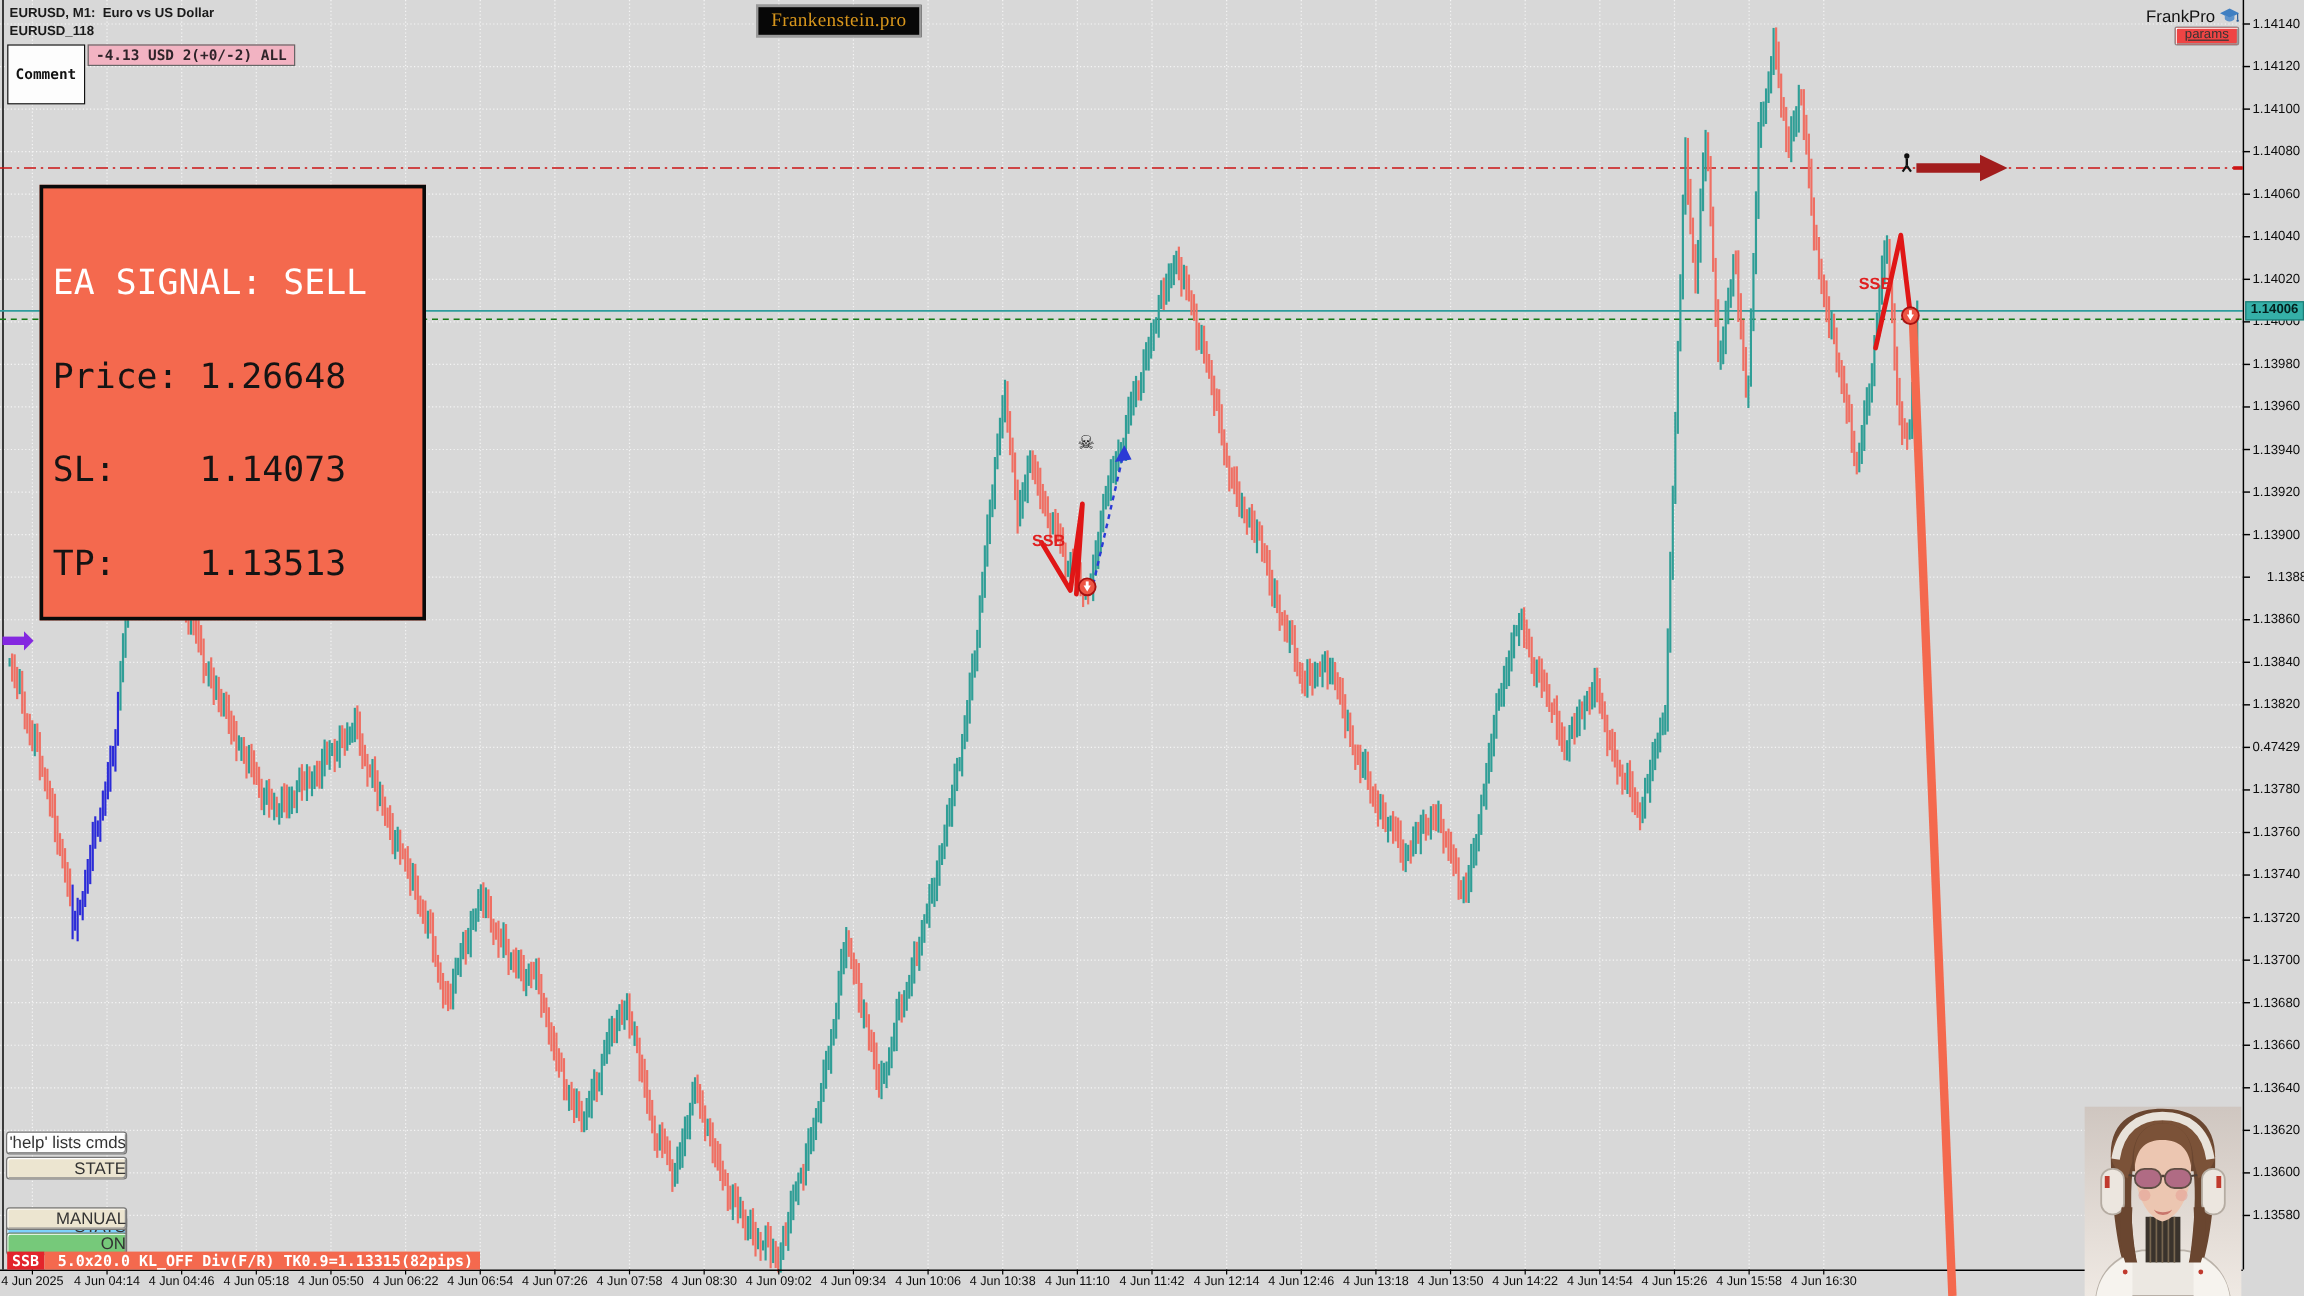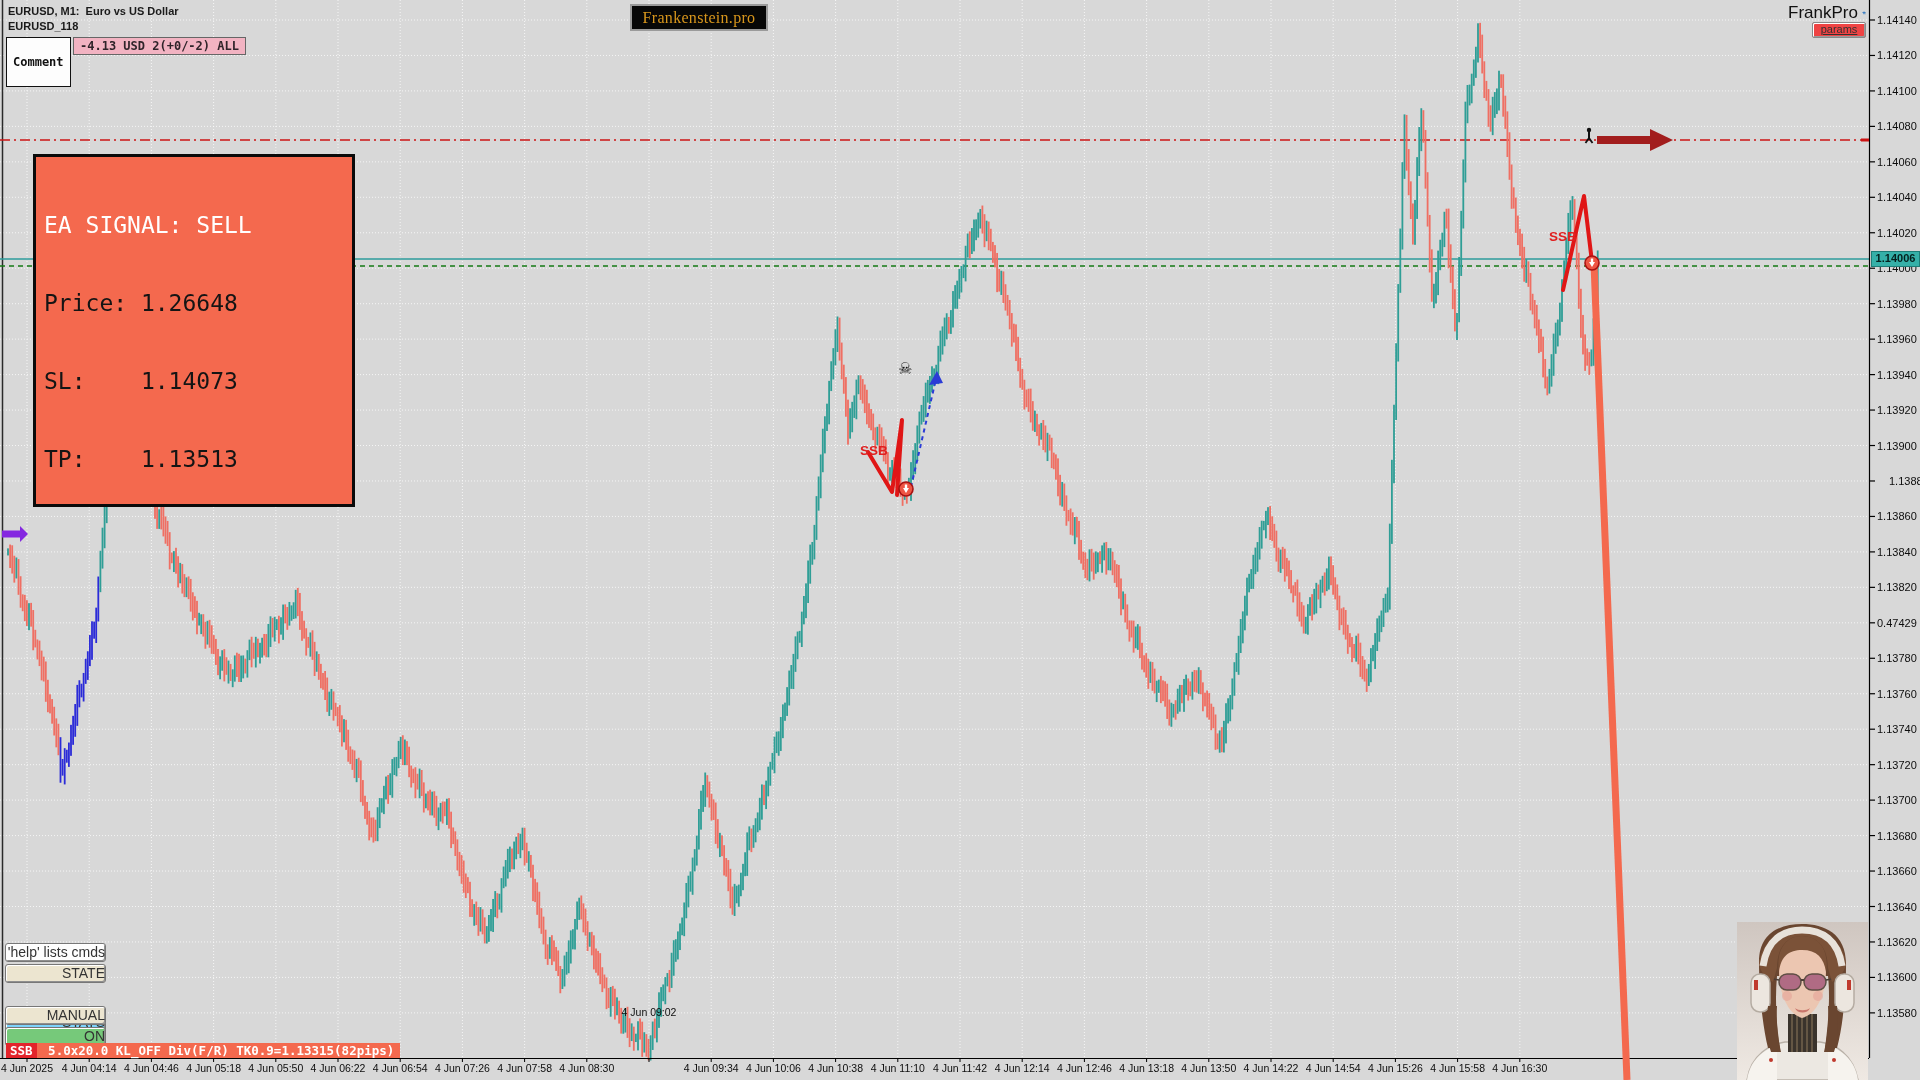--- a/index.html
+++ b/index.html
@@ -17,29 +17,29 @@
   }
   .comment-value{
     left:73px;top:37px;height:16px;padding:0 6px;background:#f2b3c2;border:1px solid #666;
     font-family:"DejaVu Sans Mono",monospace;font-size:12px;font-weight:700;line-height:16px;color:#30242a;white-space:pre;
   }
   .watermark{
     left:630px;top:4px;width:134px;height:23px;background:#070707;border:2px solid #9a9a9a;
     display:flex;align-items:center;justify-content:center;
     font-family:"Liberation Serif",serif;font-size:16px;color:#d8961c;letter-spacing:.3px;
   }
-  .acct{left:1788px;top:5px;width:78px;height:16px;display:flex;align-items:center;justify-content:flex-end;gap:4px;font-size:17px;color:#111;}
+  .acct{left:1788px;top:5px;width:78px;height:16px;display:flex;align-items:center;justify-content:flex-end;gap:4px;font-size:14px;color:#111;}
   .params-btn{
     left:1812px;top:22px;width:52px;height:14px;background:#ef4444;border:1px solid #8a8a8a;
     box-shadow:inset 1px 1px 0 #fff, inset -1px -1px 0 #9b9b9b;border-radius:2px;
     font-size:11px;line-height:13px;text-align:center;color:#333;text-decoration:underline;
   }
   .ea-box{
     left:33px;top:154px;width:300px;background:#f4694e;border:3px solid #0a0a0a;
-    padding:3px 8px 6px 8px;font-family:"DejaVu Sans Mono",monospace;font-size:23px;line-height:26px;white-space:pre;
+    padding:13px 8px 6px 8px;font-family:"DejaVu Sans Mono",monospace;font-size:29px;line-height:26px;white-space:pre;
   }
   .ea-title{color:#fff;}
   .ea-line{color:#141414;}
   .console{left:5px;top:943px;width:99px;}
   .console .btn{
     position:absolute;left:0;width:99px;height:17px;border-radius:3px;border:1px solid #777;
     box-shadow:inset 1px 1px 0 #fff, inset -1px -1px 0 #8f8f8f;
     font-size:14px;line-height:16px;text-align:right;color:#333;background:#ece5d0;
   }
   .statusbar{
@@ -1031,21 +1031,21 @@
     <span class="time-label" style="left: 27px; top: 1062px;">4 Jun 2025</span>
     <span class="time-label" style="left: 89.2px; top: 1062px;">4 Jun 04:14</span>
     <span class="time-label" style="left: 151.4px; top: 1062px;">4 Jun 04:46</span>
     <span class="time-label" style="left: 213.6px; top: 1062px;">4 Jun 05:18</span>
     <span class="time-label" style="left: 275.8px; top: 1062px;">4 Jun 05:50</span>
     <span class="time-label" style="left: 338px; top: 1062px;">4 Jun 06:22</span>
     <span class="time-label" style="left: 400.2px; top: 1062px;">4 Jun 06:54</span>
     <span class="time-label" style="left: 462.4px; top: 1062px;">4 Jun 07:26</span>
     <span class="time-label" style="left: 524.6px; top: 1062px;">4 Jun 07:58</span>
     <span class="time-label" style="left: 586.8px; top: 1062px;">4 Jun 08:30</span>
-    <span class="time-label" style="left: 649px; top: 1006px;">4 Jun 09:02</span>
+    <span class="time-label" style="left: 649px; top: 1062px;">4 Jun 09:02</span>
     <span class="time-label" style="left: 711.2px; top: 1062px;">4 Jun 09:34</span>
     <span class="time-label" style="left: 773.4px; top: 1062px;">4 Jun 10:06</span>
     <span class="time-label" style="left: 835.6px; top: 1062px;">4 Jun 10:38</span>
     <span class="time-label" style="left: 897.8px; top: 1062px;">4 Jun 11:10</span>
     <span class="time-label" style="left: 960px; top: 1062px;">4 Jun 11:42</span>
     <span class="time-label" style="left: 1022.2px; top: 1062px;">4 Jun 12:14</span>
     <span class="time-label" style="left: 1084.4px; top: 1062px;">4 Jun 12:46</span>
     <span class="time-label" style="left: 1146.6px; top: 1062px;">4 Jun 13:18</span>
     <span class="time-label" style="left: 1208.8px; top: 1062px;">4 Jun 13:50</span>
     <span class="time-label" style="left: 1271px; top: 1062px;">4 Jun 14:22</span>

